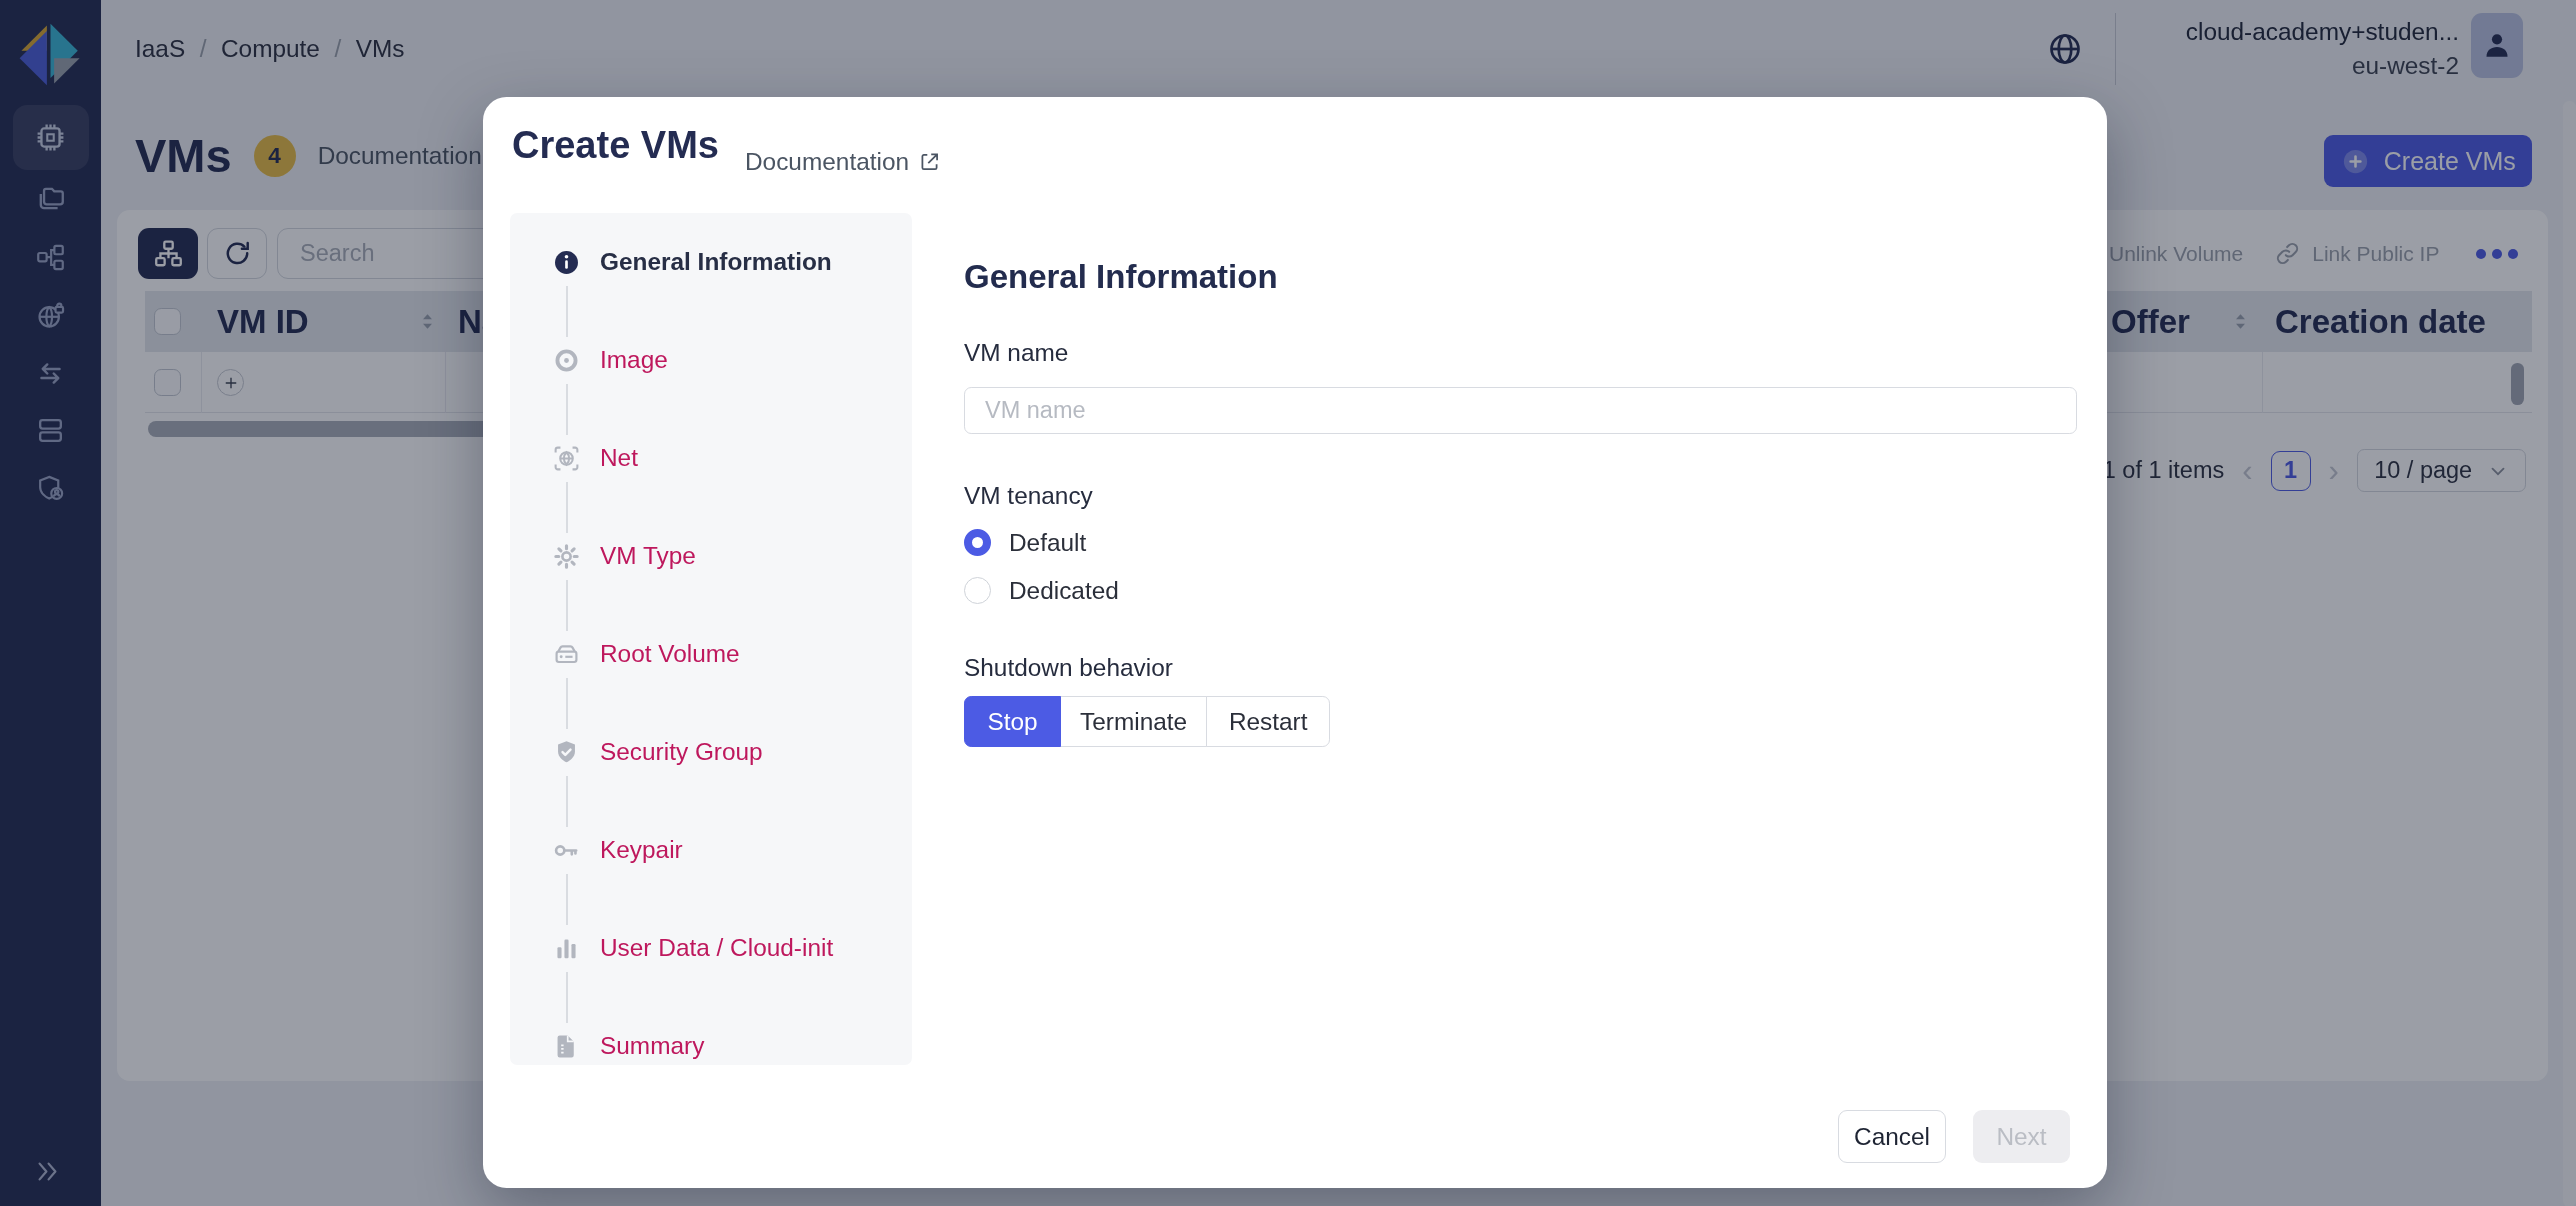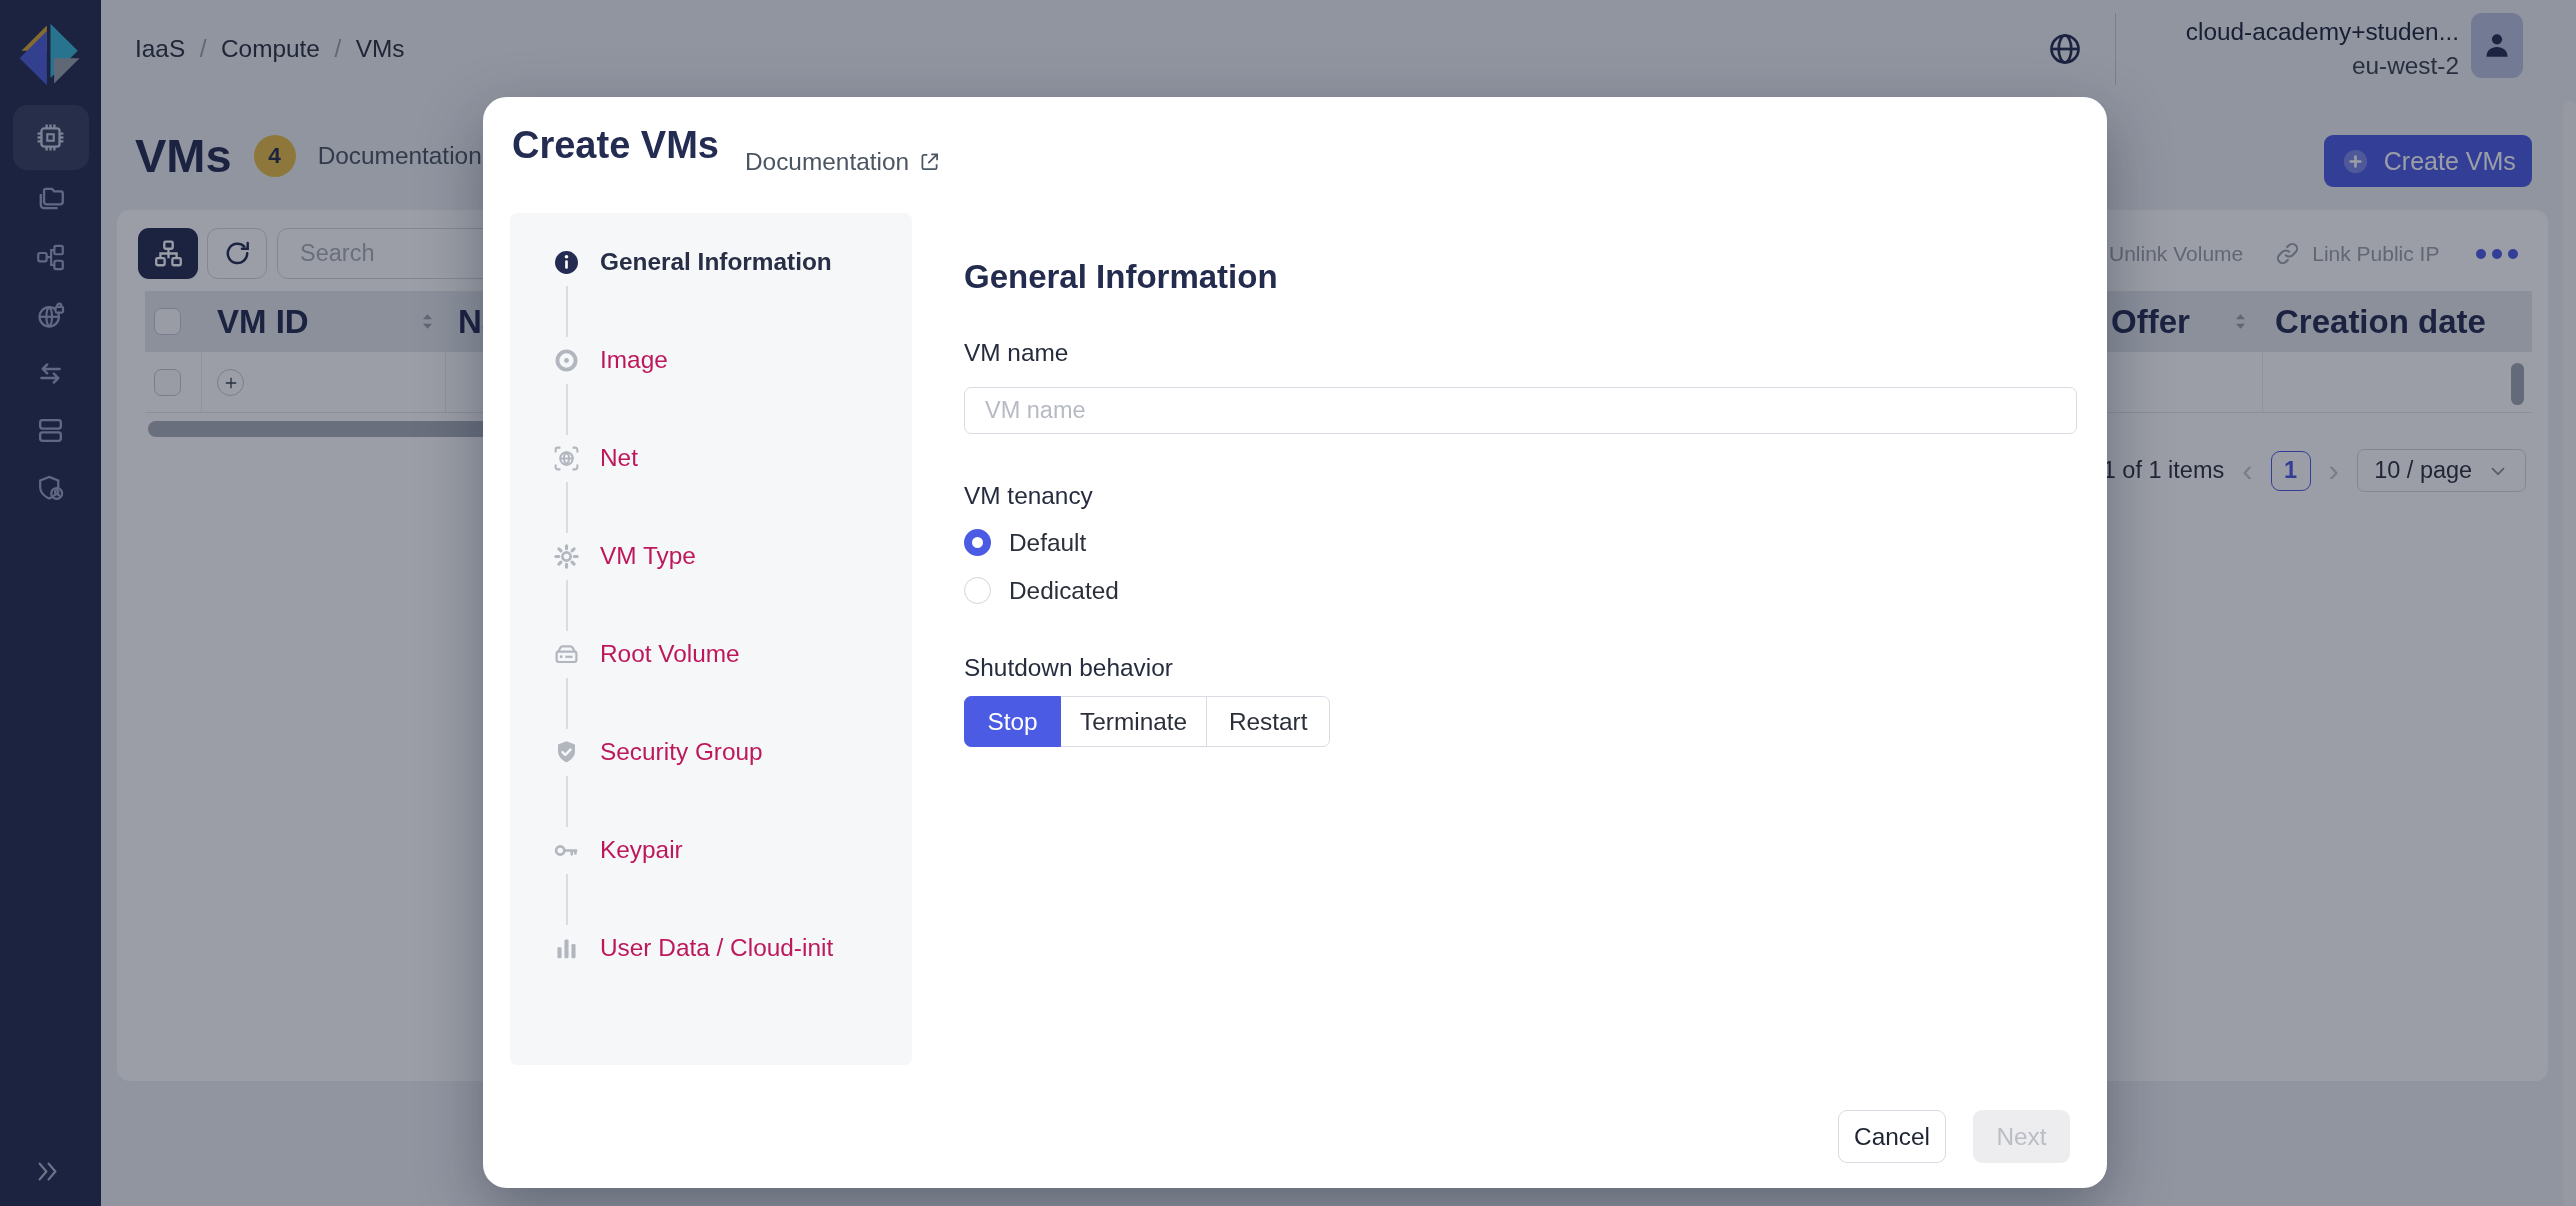--- a/index.html
+++ b/index.html
@@ -377,20 +377,30 @@
       <div class="step">
         <span class="s-ic">
           <svg viewBox="0 0 24 24" width="29" height="29" fill="currentColor">
               <rect x="4.5" y="11" width="3.4" height="9" rx="1"></rect>
               <rect x="10.3" y="4.5" width="3.4" height="15.5" rx="1"></rect>
               <rect x="16.1" y="8.3" width="3.4" height="11.7" rx="1"></rect>
             </svg>
         </span>
         <span class="s-label">User Data / Cloud-init</span>
       </div>
+      <div class="step">
+        <span class="s-ic">
+          <svg viewBox="0 0 24 24" width="29" height="29">
+              <path d="M6.4 2.8H13l5 5v11.4a1.8 1.8 0 0 1-1.8 1.8H6.4a1.8 1.8 0 0 1-1.8-1.8V4.6a1.8 1.8 0 0 1 1.8-1.8z" fill="currentColor"></path>
+              <path d="M13 2.8v5h5" fill="none" stroke="#f6f7f9" stroke-width="1.4"></path>
+              <path d="M7.6 11h2M7.6 14h2M7.6 17h2" stroke="#f6f7f9" stroke-width="1.4"></path>
+            </svg>
+        </span>
+        <span class="s-label">Summary</span>
+      </div>
     </div>
 
     <span id="form-heading" class="abs">General Information</span>
     <span class="form-label" style="top:242px;">VM name</span>
     <input id="vm-name-input" class="abs" type="text" placeholder="VM name" style="">
     <span class="form-label" style="top:385px;">VM tenancy</span>
     <span class="radio-row" style="top:432px;">
       <span class="radio on"></span>
       <span class="radio-label">Default</span>
     </span>

